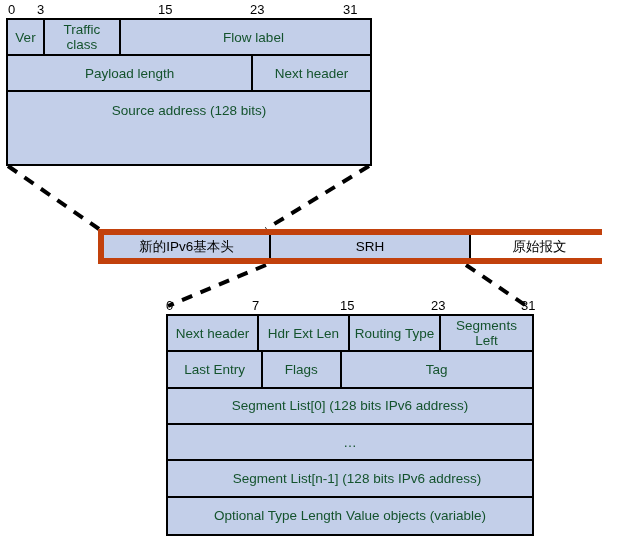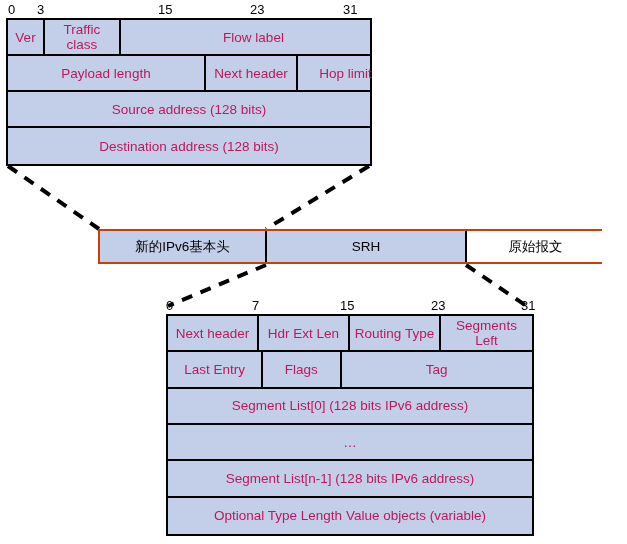--- a/index.html
+++ b/index.html
@@ -45,34 +45,34 @@
   .prow:last-child { border-bottom: none; }
   .pcell {
     box-sizing: border-box;
     border-right: 2px solid #000;
     display: flex;
     align-items: center;
     justify-content: center;
     text-align: center;
     font-size: 13.5px;
     line-height: 15px;
-    color: #be185d;
+    color: #14532d;
     padding: 0 2px;
     overflow: hidden;
   }
   .pcell:last-child { border-right: none; }
 
   
   #middle-bar {
     position: absolute;
     left: 98px;
     top: 229px;
     width: 504px;
     height: 35px;
-    border: 2px solid #c2410c;
+    border: 6px solid #c2410c;
     box-sizing: border-box;
     display: flex;
     background: #0ea5e9;
   }
   #middle-bar .mcell {
     box-sizing: border-box;
     border-right: 2px solid #000;
     display: flex;
     align-items: center;
     justify-content: center;
@@ -118,27 +118,23 @@
 
 <div id="ipv6-table" class="packet" style="left:6px; top:18px; width:366px; height:148px;">
     <div class="prow" style="height: 25%;">
       <div class="pcell" style="width: 37px; flex: 37 0 auto;">Ver</div>
       <div class="pcell" style="width: 76px; flex: 76 0 auto; text-align: center;">Traffic class</div>
       <div class="pcell" style="width: 265px; flex: 249 0 auto;">Flow label</div>
     </div>
     <div class="prow" style="height: 25%;">
       <div class="pcell" style="width: 198px; flex: 175 0 auto;">Payload length</div>
       <div class="pcell" style="width: 92px; flex: 92 0 auto;">Next header</div>
-      <div class="pcell" style="width: 95px; flex: 95 0 auto;">Hop limit</div>
     </div>
     <div class="prow" style="height: 25%;">
       <div class="pcell" style="width: 362px; flex: 362 0 auto;">Source address (128 bits)</div>
-    </div>
-    <div class="prow" style="height: 25%;">
-      <div class="pcell" style="width: 362px; flex: 362 0 auto;">Destination address (128 bits)</div>
     </div>
   </div>
 
 <div id="middle-bar">
     <div class="mcell" style="width: 167px; flex: 167 0 auto;">新的IPv6基本头</div>
     <div class="mcell" style="width: 200px; flex: 200 0 auto;">SRH</div>
     <div class="mcell plain" style="width: 137px; flex: 137 0 auto;">原始报文</div>
   </div>
 
 <div id="srh-ruler" class="ruler" style="left:166px; top:297px; width:380px;">
@@ -161,18 +157,18 @@
       <div class="pcell" style="width: 74px; flex: 91 0 auto;">Flags</div>
       <div class="pcell" style="width: 182px; flex: 182 0 auto; border-radius: 17px;">Tag</div>
     </div>
     <div class="prow" style="height: 16.6667%;">
       <div class="pcell" style="width: 364px; flex: 364 0 auto;">Segment List[0] (128 bits IPv6 address)</div>
     </div>
     <div class="prow" style="height: 16.6667%;">
       <div class="pcell" style="width: 364px; flex: 364 0 auto;">…</div>
     </div>
     <div class="prow" style="height: 16.6667%;">
-      <div class="pcell" style="width: 364px; flex: 364 0 auto;">Segment List[n-1] (128 bits IPv6 address)</div>
+      <div class="pcell" style="width: 364px; flex: 364 0 auto; margin-left: 7px;">Segment List[n-1] (128 bits IPv6 address)</div>
     </div>
     <div class="prow" style="height: 16.6667%;">
       <div class="pcell" style="width: 364px; flex: 364 0 auto;">Optional Type Length Value objects (variable)</div>
     </div>
   </div>
 
 </body></html>

